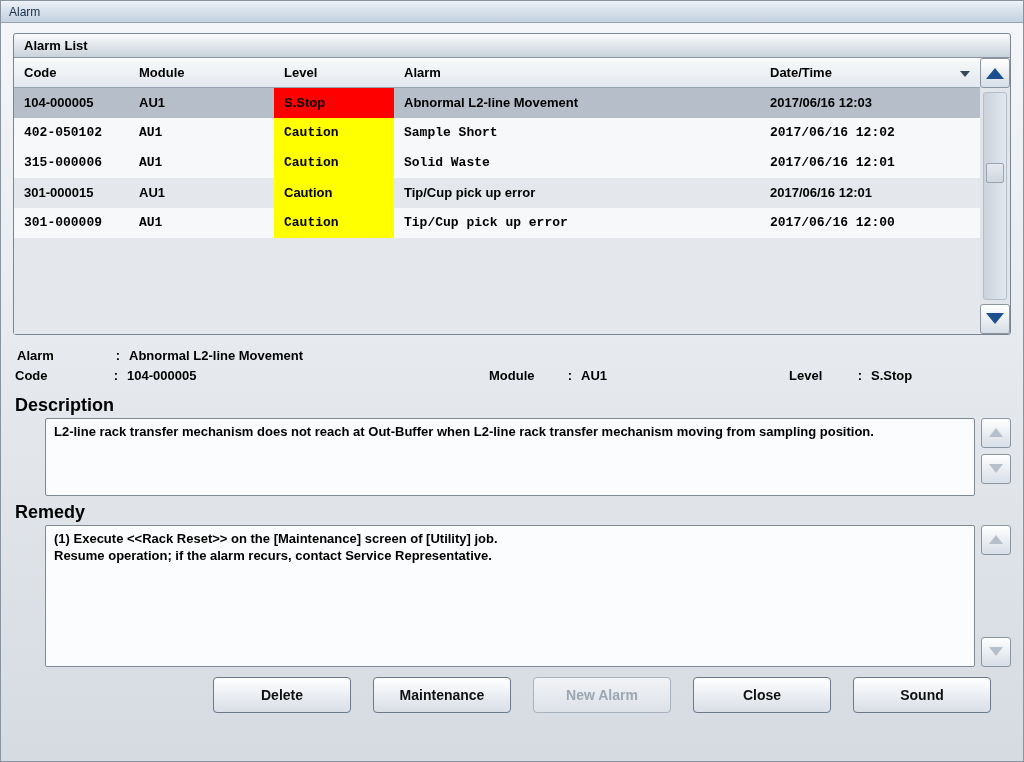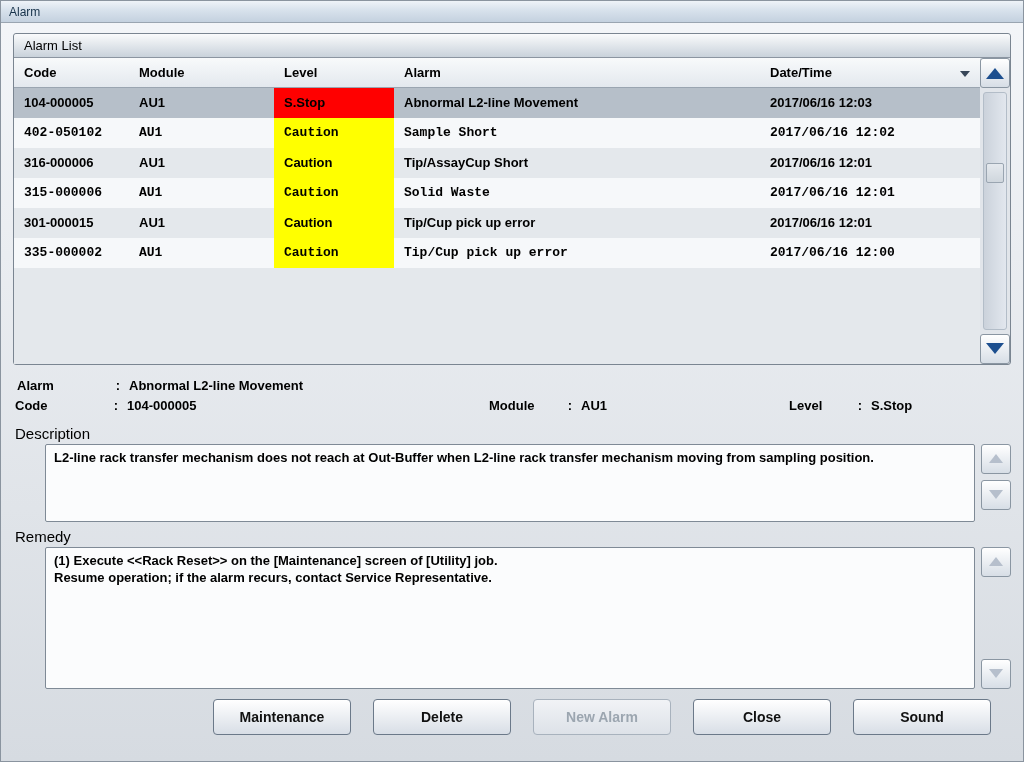--- a/index.html
+++ b/index.html
@@ -32,21 +32,21 @@
     border:1px solid #7a8591;
     border-radius:3px;
     background:#e1e5ea;
     margin-bottom:6px;
   }
   .panel-header {
     height:24px;
     background: linear-gradient(#fafbfc,#c9d2db);
     border-bottom:1px solid #8b95a1;
     border-radius:3px 3px 0 0;
-    font-weight:normal;
+    font-weight:bold;
     font-size:13px;
     padding:0 10px;
     display:flex; align-items:center;
   }
   .list-area { display:flex; align-items:stretch; }
   .table-wrap { flex:1; background:#e4e8ec; }
   table { width:100%; border-collapse:collapse; font-size:13px; }
   thead th {
     text-align:left;
     font-weight:bold;
@@ -120,21 +120,21 @@
     background:#fbfcfd;
     border:1px solid #7f8a96;
     border-radius:2px;
     padding:4px 8px;
     font-size:13px;
     color:#000;
     line-height:1.35;
     font-weight:bold;
   }
   .small-vscroll { width:30px; display:flex; flex-direction:column; margin-left:6px; gap:6px; justify-content:flex-start; }
-  .section-cap { font-weight:normal; margin:6px 2px 2px 2px; font-size:15px; }
+  .section-cap { font-weight:bold; margin:6px 2px 2px 2px; font-size:18px; }
   .btnbar { display:flex; justify-content:center; gap:22px; padding:10px 20px 10px 200px; }
   .main-btn {
     width:150px; height:36px;
     border:1px solid #6b7989;
     border-radius:4px;
     background: linear-gradient(#ffffff,#d8dee6);
     font-size:14px; font-weight:bold; color:#111;
     display:flex; align-items:center; justify-content:center;
   }
   .main-btn.disabled { color:#9ca6b0; border-color:#a8b2bd; background:linear-gradient(#f1f3f6,#dde2e8); }
@@ -171,43 +171,36 @@
                   <td>Abnormal L2-line Movement</td>
                   <td>2017/06/16 12:03</td>
                 </tr>
                 <tr class="alt">
                   <td>402-050102</td>
                   <td>AU1</td>
                   <td class="level-caution">Caution</td>
                   <td>Sample Short</td>
                   <td>2017/06/16 12:02</td>
                 </tr>
-                <tr class="">
-                  <td>316-000006</td>
-                  <td>AU1</td>
-                  <td class="level-caution">Caution</td>
-                  <td>Tip/AssayCup Short</td>
-                  <td>2017/06/16 12:01</td>
-                </tr>
                 <tr class="alt">
                   <td>315-000006</td>
                   <td>AU1</td>
                   <td class="level-caution">Caution</td>
                   <td>Solid Waste</td>
                   <td>2017/06/16 12:01</td>
                 </tr>
                 <tr class="">
                   <td>301-000015</td>
                   <td>AU1</td>
                   <td class="level-caution">Caution</td>
                   <td>Tip/Cup pick up error</td>
                   <td>2017/06/16 12:01</td>
                 </tr>
                 <tr class="alt">
-                  <td>335-000002</td>
+                  <td>301-000009</td>
                   <td>AU1</td>
                   <td class="level-caution">Caution</td>
                   <td>Tip/Cup pick up error</td>
                   <td>2017/06/16 12:00</td>
                 </tr>
               </tbody>
           </table>
           <div class="table-vspace" style="height:96px"></div>
         </div>
         <div class="vscroll">
@@ -270,21 +263,21 @@
             <div class="arrow-up-sm"></div>
           </div>
         <div style="flex:1"></div>
         <div class="arrow-btn">
             <div class="arrow-down-sm"></div>
           </div>
       </div>
     </div>
 
     <div class="btnbar">
+      <div class="main-btn">Delete</div>
       <div class="main-btn">Maintenance</div>
-      <div class="main-btn">Delete</div>
       <div class="main-btn disabled">New Alarm</div>
       <div class="main-btn">Close</div>
       <div class="main-btn">Sound</div>
     </div>
 
   </div>
 </div>
 
 </body></html>

